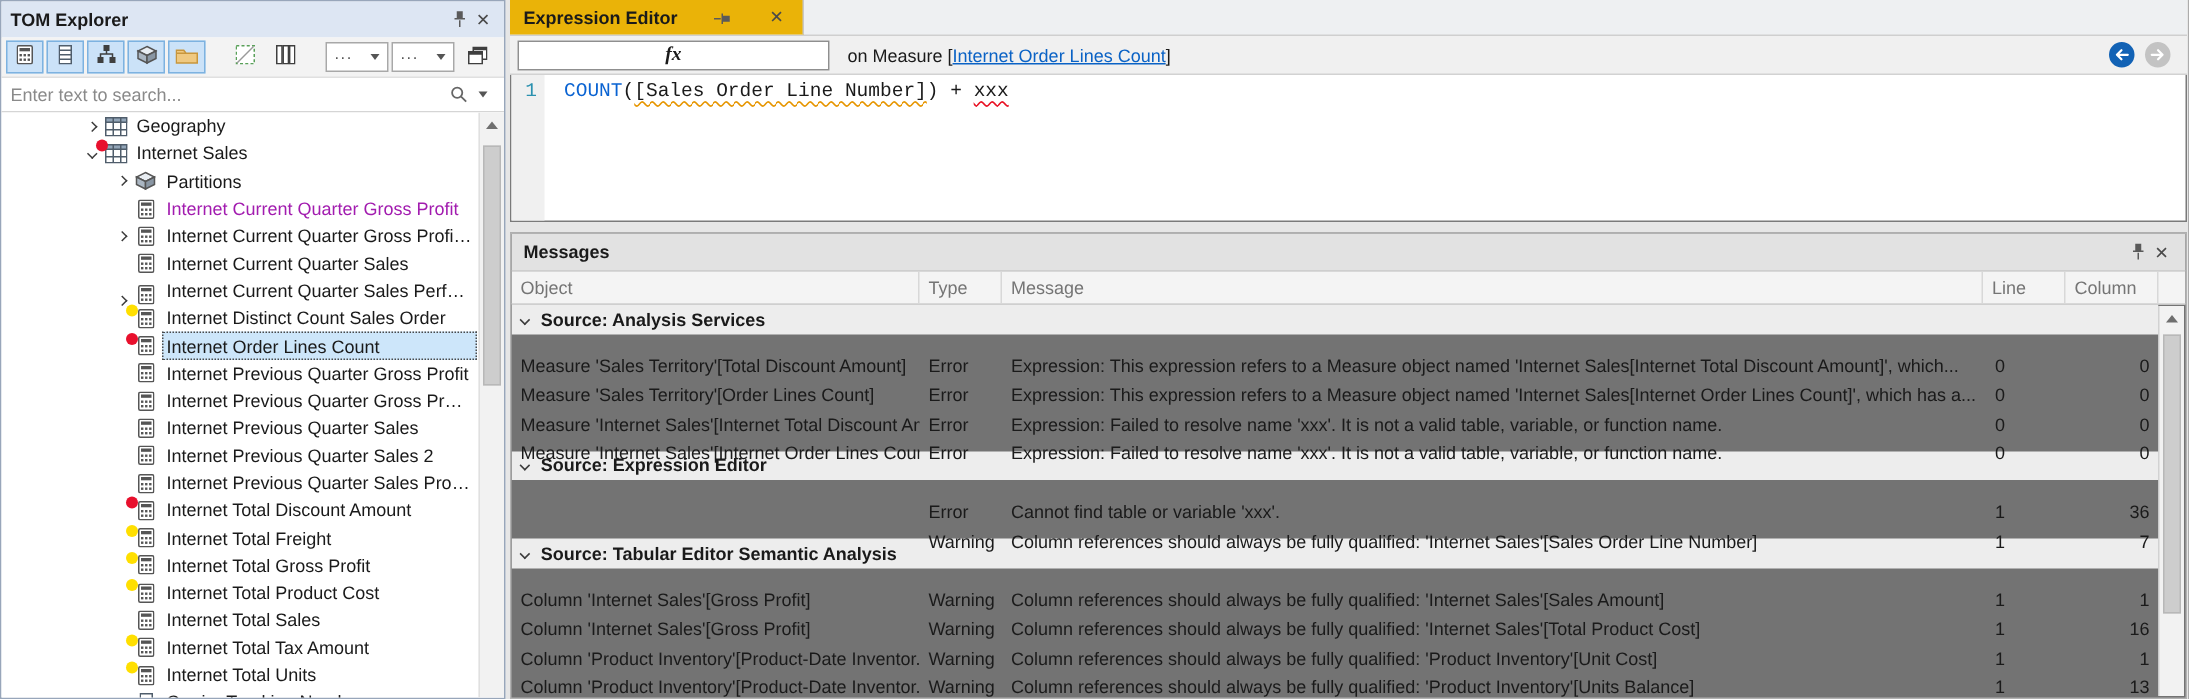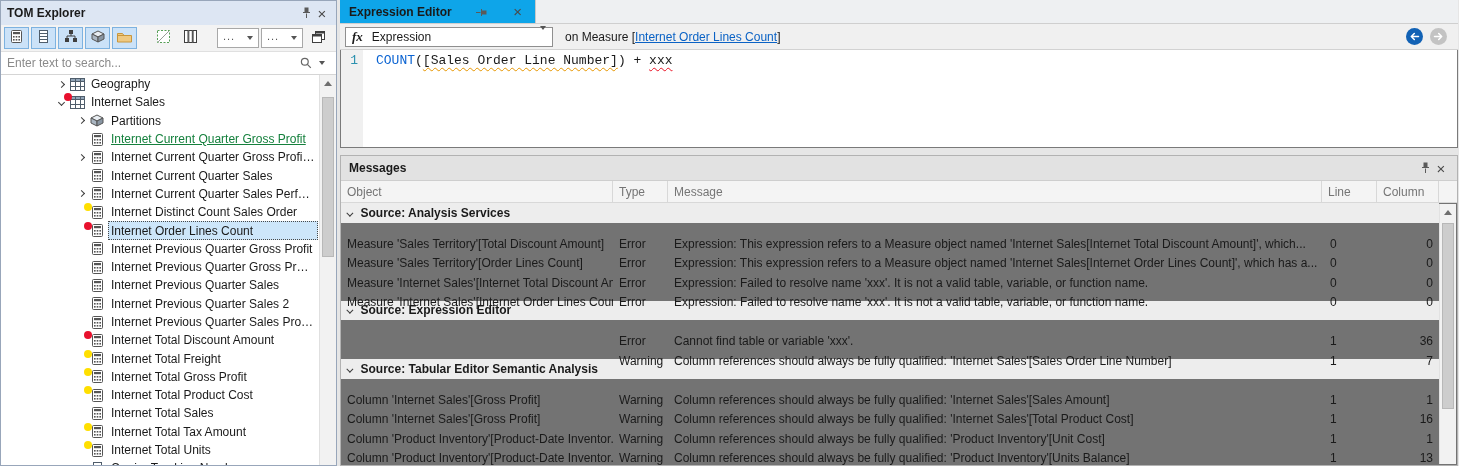--- a/index.html
+++ b/index.html
@@ -32,39 +32,39 @@
   .expander { width:16px; min-width:16px; display:flex; align-items:center; justify-content:center; }
   .chev { width:5px; height:5px; border-top:1px solid #3c3c3c; border-right:1px solid #3c3c3c; display:inline-block; }
   .chev.right { transform:rotate(45deg); }
   .chev.down { transform:rotate(135deg); }
   .tree-icon { width:16px; min-width:16px; height:14px; position:relative; margin-right:3px; display:flex; align-items:center; justify-content:center; }
   .dot { position:absolute; width:8px; height:8px; border-radius:50%; left:-5px; top:-2px; }
   .dot.red { background:#e8102d; }
   .dot.yellow { background:#ffdf00; }
   .tree-label-wrap { display:flex; align-items:center; height:100%; flex:1; margin-right:18px; overflow:hidden; }
   .tree-label { padding:0 3px; overflow:hidden; text-overflow:ellipsis; }
-  .tree-label-wrap.blue { color:#15803d;text-decoration:underline; }
+  .tree-label-wrap.blue { color:#a21caf; }
   .tree-row.selected .tree-label-wrap { background:#cde6fa; outline:1px dotted #4a4a4a; outline-offset:-1px; }
 
   
   .vscroll { position:absolute; top:0; right:0; width:17px; bottom:0; background:#f2f2f2; border-left:1px solid #e0e0e0; }
   .varrow { height:17px; display:flex; align-items:center; justify-content:center; background:#f2f2f2; }
   .tri-up { width:0; height:0; border-left:4px solid transparent; border-right:4px solid transparent; border-bottom:5px solid #6f6f6f; }
   .tri-down { width:0; height:0; border-left:3.5px solid transparent; border-right:3.5px solid transparent; border-top:4px solid #555; }
   .vthumb { position:absolute; left:2px; right:2px; background:#cdcdcd; border:1px solid #b8b8b8; }
   .tree .vthumb { top:22px; height:160px; }
 
   
   .right-panel { flex:1; display:flex; flex-direction:column; }
   .tabbar { height:24px; background:#eef0f2; border-bottom:1px solid #cfcfcf; display:flex; flex:none; }
-  .tab { background:#0ea5e9; border-right:1px solid #c8c8c8; display:flex; align-items:center; gap:21px; padding:0 9px; font-weight:bold; }
+  .tab { background:#eab308; border-right:1px solid #c8c8c8; display:flex; align-items:center; gap:21px; padding:0 9px; font-weight:bold; }
   .rot90 { transform:rotate(90deg); }
 
   .editor-header { height:26px; background:#f0f0f0; border-bottom:1px solid #d2d2d2; display:flex; align-items:center; padding:0 5px; flex:none; }
-  .prop-dropdown { width:208px; height:20px; background:#fff; border:1px solid #8f8f8f; display:flex; align-items:center; gap:9px; padding:0 6px; }
+  .prop-dropdown { width:208px; height:20px; background:#fff; border:1px solid #8f8f8f; display:flex; align-items:center; gap:9px; padding:0 6px;flex-direction:column; }
   .fx { font-family:"Liberation Serif",serif; font-style:italic; font-weight:bold; font-size:13px; }
   .prop-dropdown .caret { margin-left:auto; }
   .context { margin-left:12px; display:flex; align-items:center; }
   .context a { color:#0a62c5; text-decoration:underline; cursor:pointer; }
   .nav-buttons { margin-left:auto; display:flex; gap:7px; margin-right:6px; }
   .circle-btn { width:17px; height:17px; border-radius:50%; display:flex; align-items:center; justify-content:center; }
   .circle-btn.back { background:#1262b5; }
   .circle-btn.fwd { background:#c3c3c3; }
 
   .code-editor { height:98px; background:#fff; border:1px solid #7a7a7a; border-top:none; display:flex; flex:none; }
@@ -293,21 +293,21 @@
               <rect x="7.4" y="6" width="1.6" height="1.6" fill="#555"></rect>
               <rect x="2" y="9" width="1.6" height="1.6" fill="#555"></rect>
               <rect x="4.7" y="9" width="1.6" height="1.6" fill="#555"></rect>
               <rect x="7.4" y="9" width="1.6" height="1.6" fill="#555"></rect>
             </svg>
           </span>
           <span class="tree-label-wrap">
             <span class="tree-label">Internet Current Quarter Sales</span>
           </span>
         </div>
-        <div class="tree-row" style="padding-left: 72px;">
+        <div class="tree-row" style="padding-left: 72px; align-items: flex-end;">
           <span class="expander">
             <span class="chev right"></span>
           </span>
           <span class="tree-icon">
             <svg width="11" height="13" viewBox="0 0 11 13">
               <rect x="0.5" y="0.5" width="10" height="12" rx="1" fill="#fff" stroke="#555"></rect>
               <rect x="2" y="2" width="7" height="2.2" fill="#555"></rect>
               <rect x="2" y="6" width="1.6" height="1.6" fill="#555"></rect>
               <rect x="4.7" y="6" width="1.6" height="1.6" fill="#555"></rect>
               <rect x="7.4" y="6" width="1.6" height="1.6" fill="#555"></rect>

